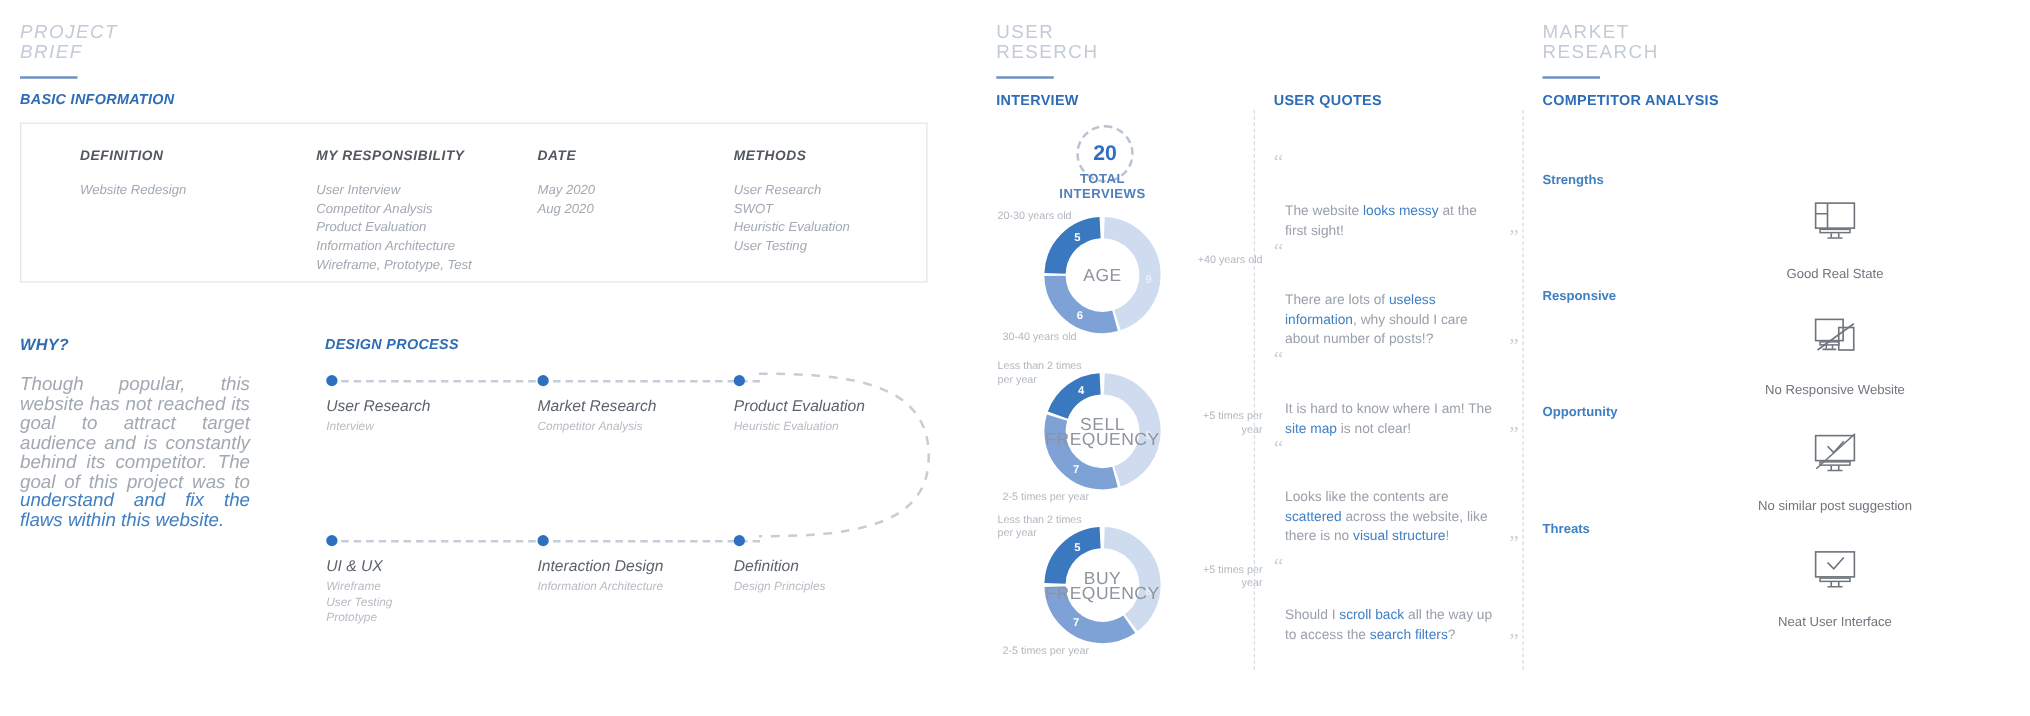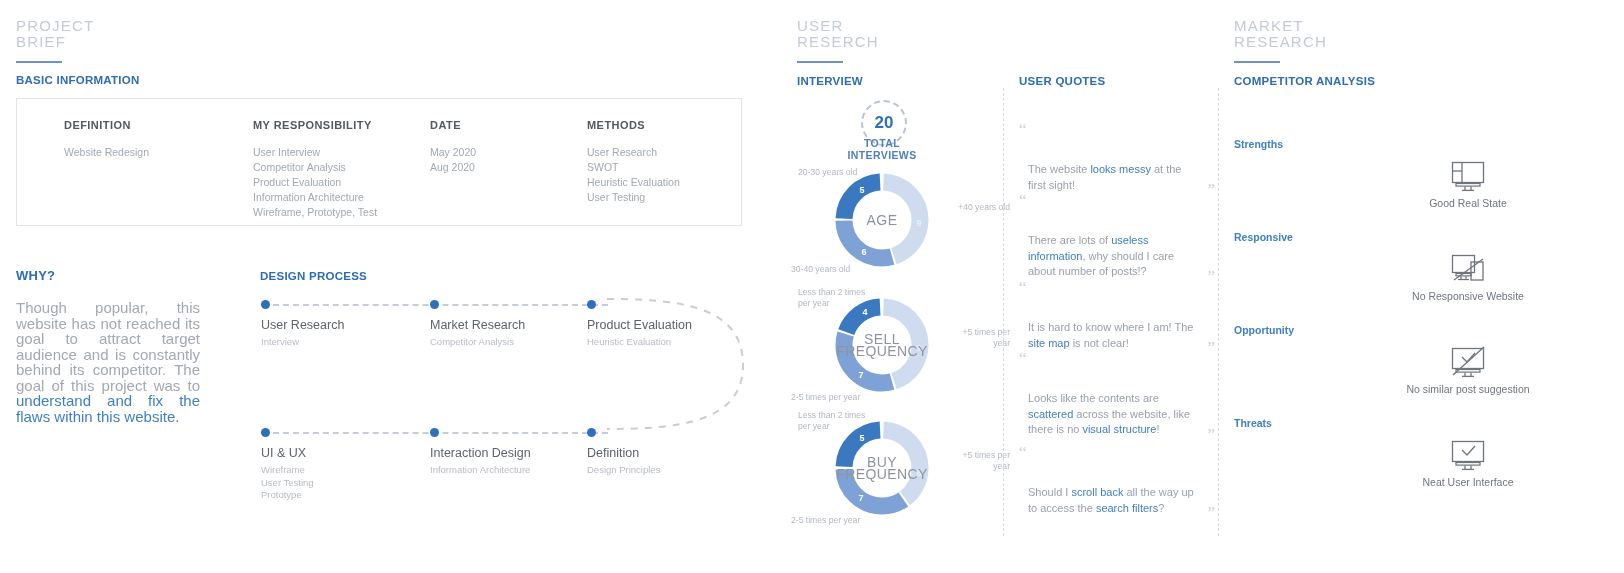--- a/index.html
+++ b/index.html
@@ -25,21 +25,21 @@
   .col-head{
     color:#53585f;font-size:11px;font-weight:700;letter-spacing:.45px;
   }
   .body-txt{color:#a2a9b2;font-size:10.5px;line-height:15px;}
   .accent{color:#3f7fc4;}
   .vdash{
     position:absolute;width:0;border-left:1px dashed #d6dce4;
   }
 
   
-  #panel-brief{position:absolute;left:0;top:0;width:770px;height:408px;}
+  #panel-brief{position:absolute;left:0;top:0;width:770px;height:408px;font-style:italic;}
   #brief-title{position:absolute;left:16px;top:18px;}
   #brief-rule{position:absolute;left:16px;top:55px;}
   #basic-info-head{position:absolute;left:16px;top:74px;text-align:right;}
   #info-box{
     position:absolute;left:16px;top:98px;width:726px;height:128px;
     border:1px solid #e2e6ec;background:#fff;box-sizing:border-box;
   }
   .info-col{position:absolute;top:20px;}
   .info-col .col-head{margin-bottom:14px;}
   .info-col .body-txt{line-height:15px;}
@@ -97,21 +97,21 @@
   #donut-sell{top:285px;}
   #donut-buy{top:408px;}
   .donut-svg{position:absolute;left:62px;top:10px;}
   .donut-center{
     position:absolute;left:62px;top:10px;width:100px;height:100px;
     display:flex;flex-direction:column;align-items:center;justify-content:center;
     color:#8e949c;font-size:14px;letter-spacing:.4px;text-align:center;line-height:12px;
   }
   .lbl{position:absolute;color:#b2b8c0;font-size:8.6px;line-height:11px;}
   .lbl-tl{left:28px;}
-  .lbl-bl{left:21px;}
+  .lbl-bl{left:32px;}
   .lbl-r{left:164px;text-align:right;width:76px;}
   .slice-num{font-size:9px;font-weight:700;fill:#ffffff;}
   .slice-num-light{font-size:9px;font-weight:700;fill:#e9eff8;}
 
   
   #panel-quotes{position:absolute;left:1003px;top:0;width:215px;height:573px;}
   #quotes-head{position:absolute;left:16px;top:75px;}
   .quote{position:absolute;left:16px;width:180px;}
   .q-mark{
     position:absolute;left:0;top:-13px;color:#c9d2de;font-size:17px;
@@ -138,21 +138,21 @@
   .swot-label{
     position:absolute;left:16px;color:#3f7fc4;font-size:10.5px;font-weight:700;
   }
   #swot-l-0{top:138px;} #swot-l-1{top:231px;}
   #swot-l-2{top:324px;} #swot-l-3{top:417px;}
 
   .swot-item{position:absolute;left:130px;width:240px;text-align:center;}
   #swot-i-0{top:160px;} #swot-i-1{top:253px;}
   #swot-i-2{top:346px;} #swot-i-3{top:439px;}
   .swot-icon{display:block;margin:0 auto;}
-  .swot-cap{margin-top:5px;color:#6f757d;font-size:10.5px;}
+  .swot-cap{margin-top:21px;color:#6f757d;font-size:10.5px;}
   .small-caps{font-size:8.8px;letter-spacing:.3px;}
 </style>
 </head>
 <body>
 
 <div class="page">
 
   <section id="panel-brief">
 
     <div id="brief-title" class="sec-title">

